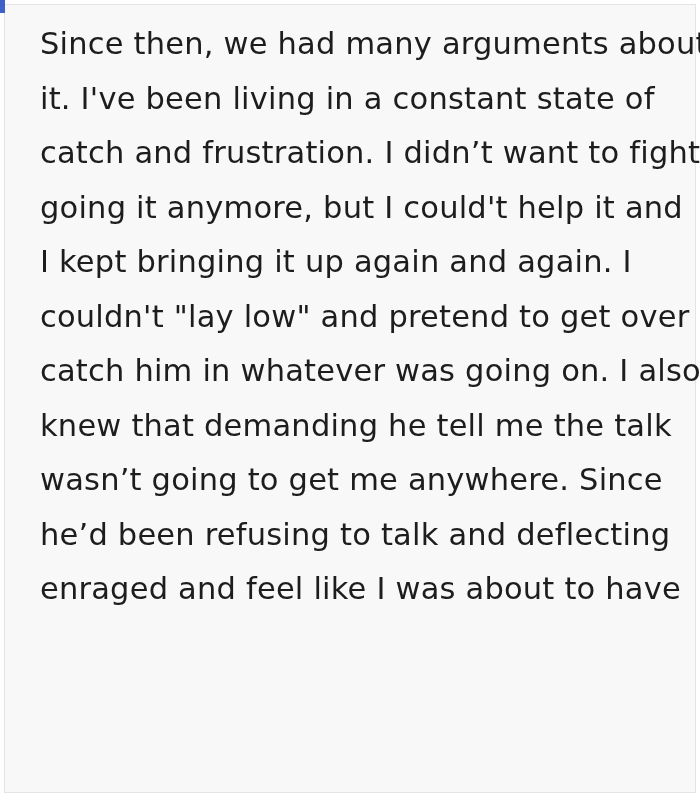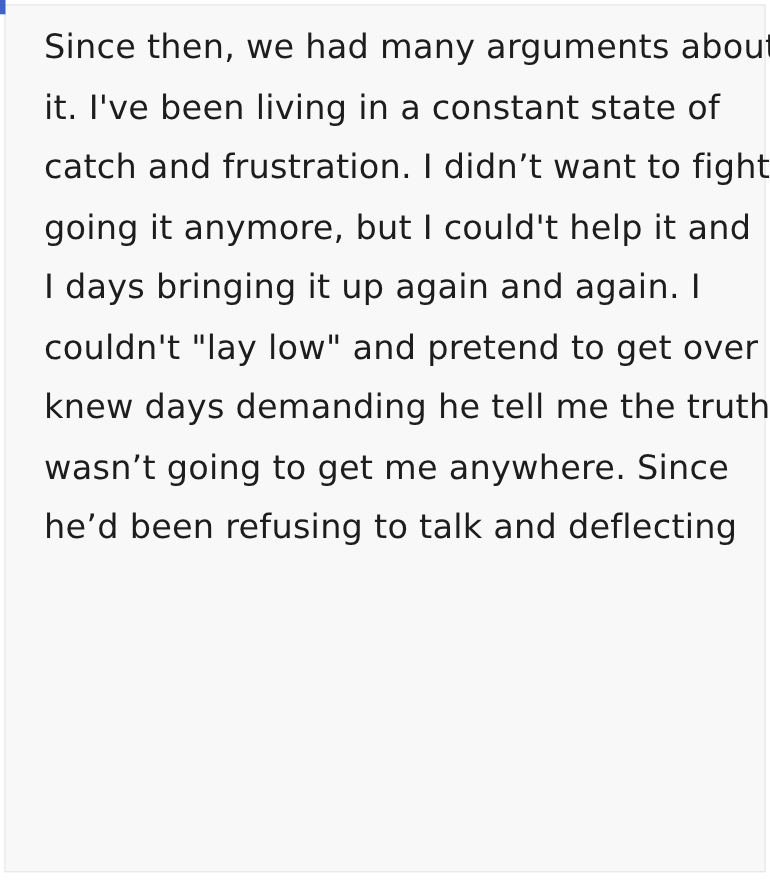--- a/index.html
+++ b/index.html
@@ -51,19 +51,21 @@
 <body>
 
 <div class="caret-mark"></div>
 
 <div class="text-panel">
   <div class="text-block">
     <div class="text-line">Since then, we had many arguments about</div>
     <div class="text-line">it. I've been living in a constant state of</div>
     <div class="text-line">catch and frustration. I didn’t want to fight</div>
     <div class="text-line">going it anymore, but I could't help it and</div>
-    <div class="text-line">I days bringing it up again and again. I</div>
+    <div class="text-line">I kept bringing it up again and again. I</div>
     <div class="text-line">couldn't "lay low" and pretend to get over</div>
-    <div class="text-line">knew days demanding he tell me the truth</div>
+    <div class="text-line">catch him in whatever was going on. I also</div>
+    <div class="text-line">knew that demanding he tell me the talk</div>
     <div class="text-line">wasn’t going to get me anywhere. Since</div>
     <div class="text-line">he’d been refusing to talk and deflecting</div>
+    <div class="text-line">enraged and feel like I was about to have</div>
   </div>
 </div>
 
 </body></html>

